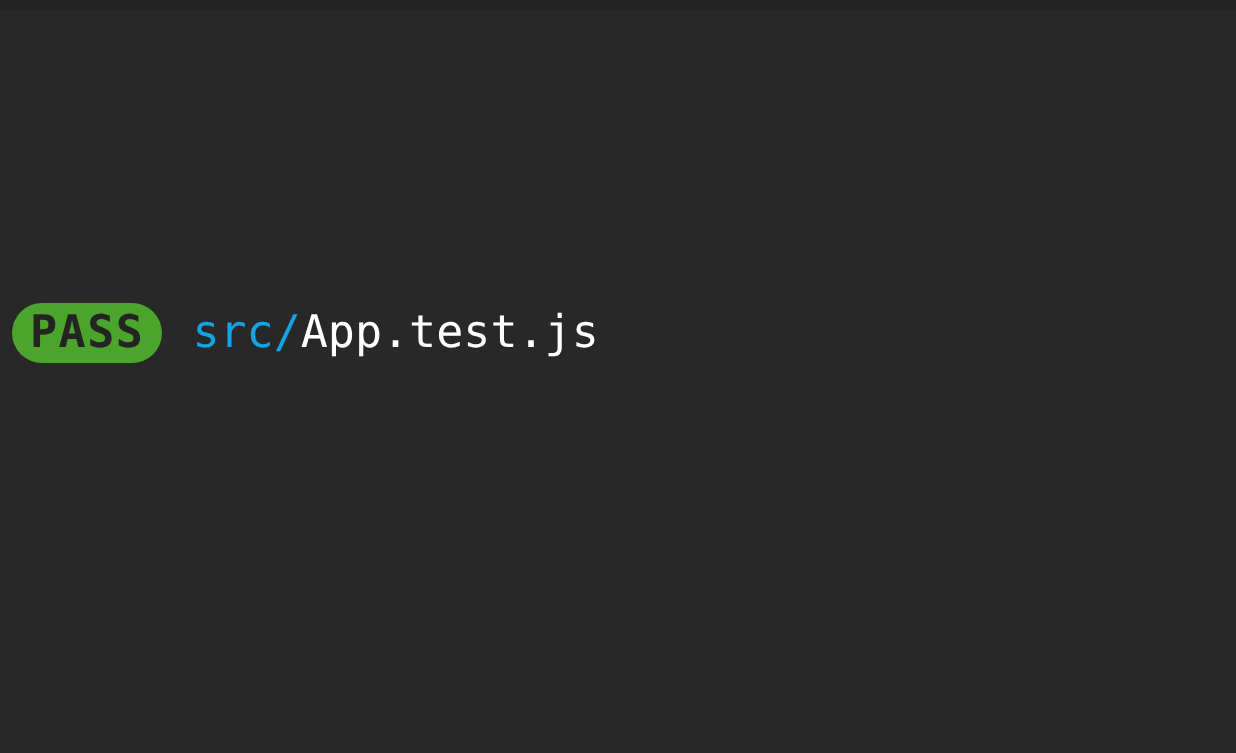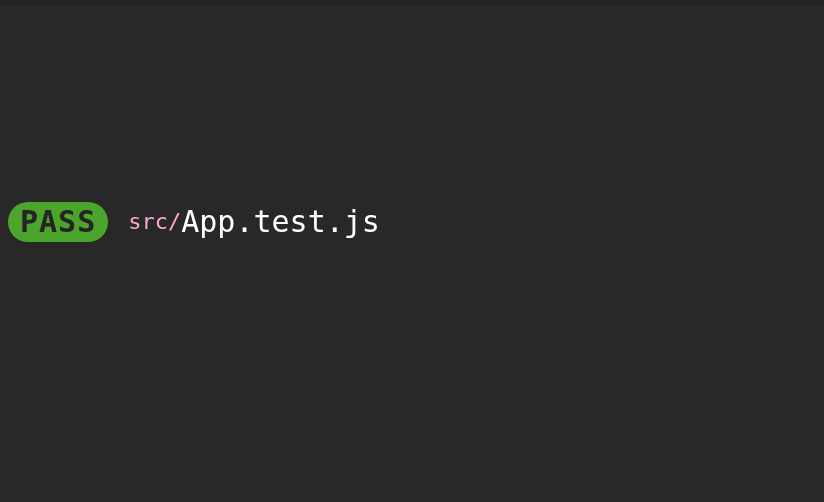--- a/index.html
+++ b/index.html
@@ -56,22 +56,22 @@
     background: #4aa52a;
     color: #242424;
     font-weight: bold;
     font-size: 30px;
     line-height: 40px;
     padding: 0 12px;
     letter-spacing: 1px;
     border-radius: 20px;
   }
   .path-gray {
-    color: #f9a8d4;
-    font-size: 22px;
+    color: #0ea5e9;
+    font-size: 30px;
     margin-left: 20px;
     text-align: right;
   }
   .path-bold {
     color: #ffffff;
     font-weight: normal;
     font-size: 30px;
   }
 
   

